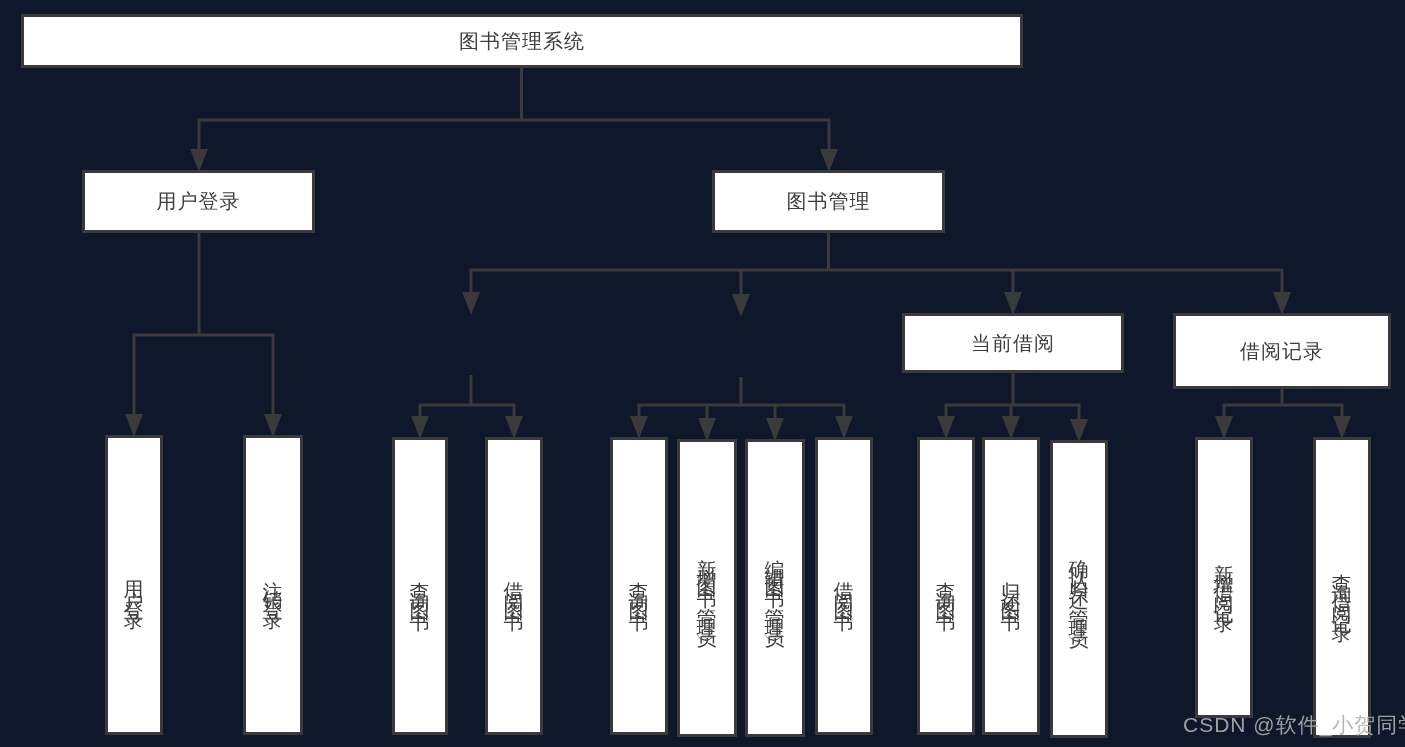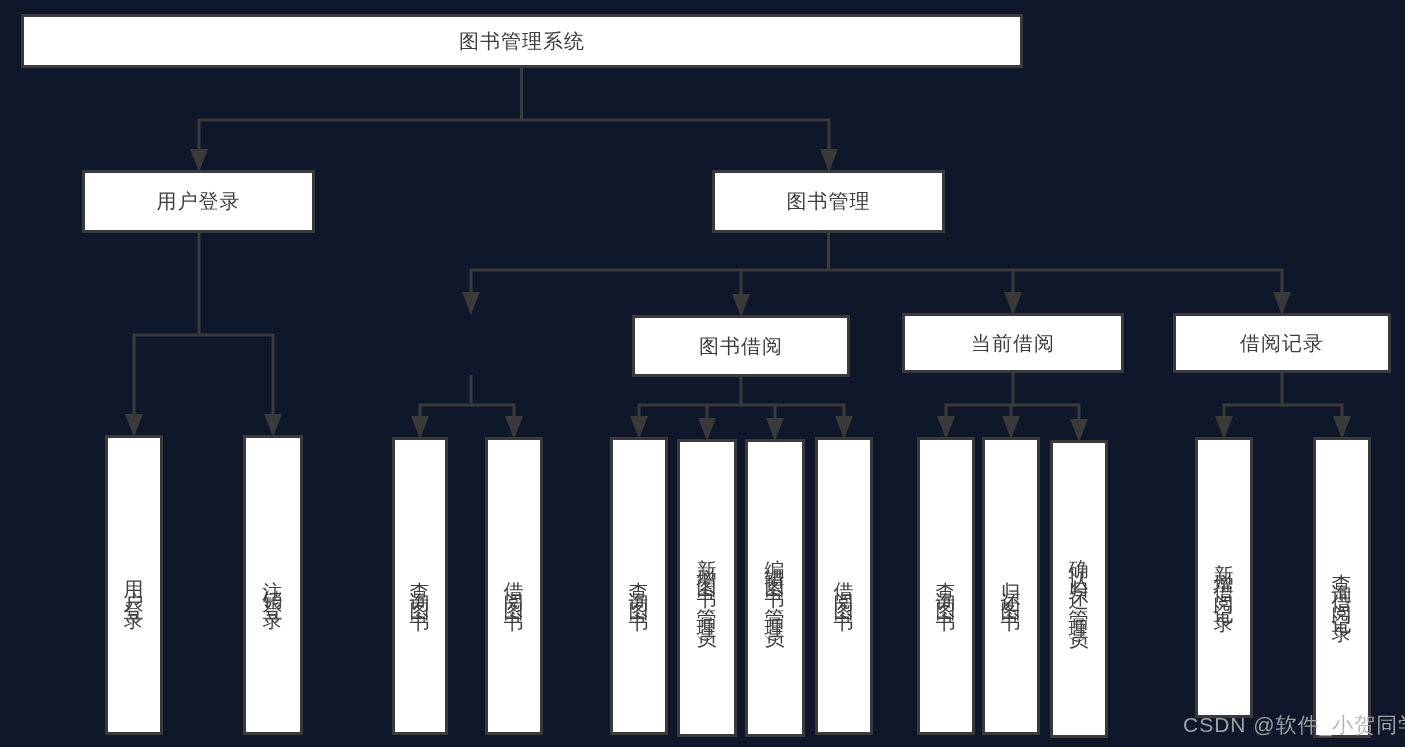--- a/index.html
+++ b/index.html
@@ -100,27 +100,24 @@
     <span class="hlabel">图书管理系统</span>
   </div>
 
   <div class="box" style="left:82px;top:170px;width:233px;height:63px;">
     <span class="hlabel">用户登录</span>
   </div>
   <div class="box" style="left:712px;top:170px;width:233px;height:63px;">
     <span class="hlabel">图书管理</span>
   </div>
 
-  <div class="box" style="left:632px;top:315px;width:218px;height:62px;">
-    <span class="hlabel">图书借阅</span>
-  </div>
   <div class="box" style="left:902px;top:313px;width:222px;height:60px;align-items:center;">
     <span class="hlabel">当前借阅</span>
   </div>
-  <div class="box" style="left:1173px;top:313px;width:218px;height:60px;">
+  <div class="box" style="left:1173px;top:313px;width:218px;height:76px;">
     <span class="hlabel">借阅记录</span>
   </div>
 
   <div class="box" style="left:105px;top:435px;width:58px;height:300px;">
     <span class="vlabel">用户登录</span>
   </div>
   <div class="box" style="left:243px;top:435px;width:60px;height:300px;">
     <span class="vlabel">注销登录</span>
   </div>
 

